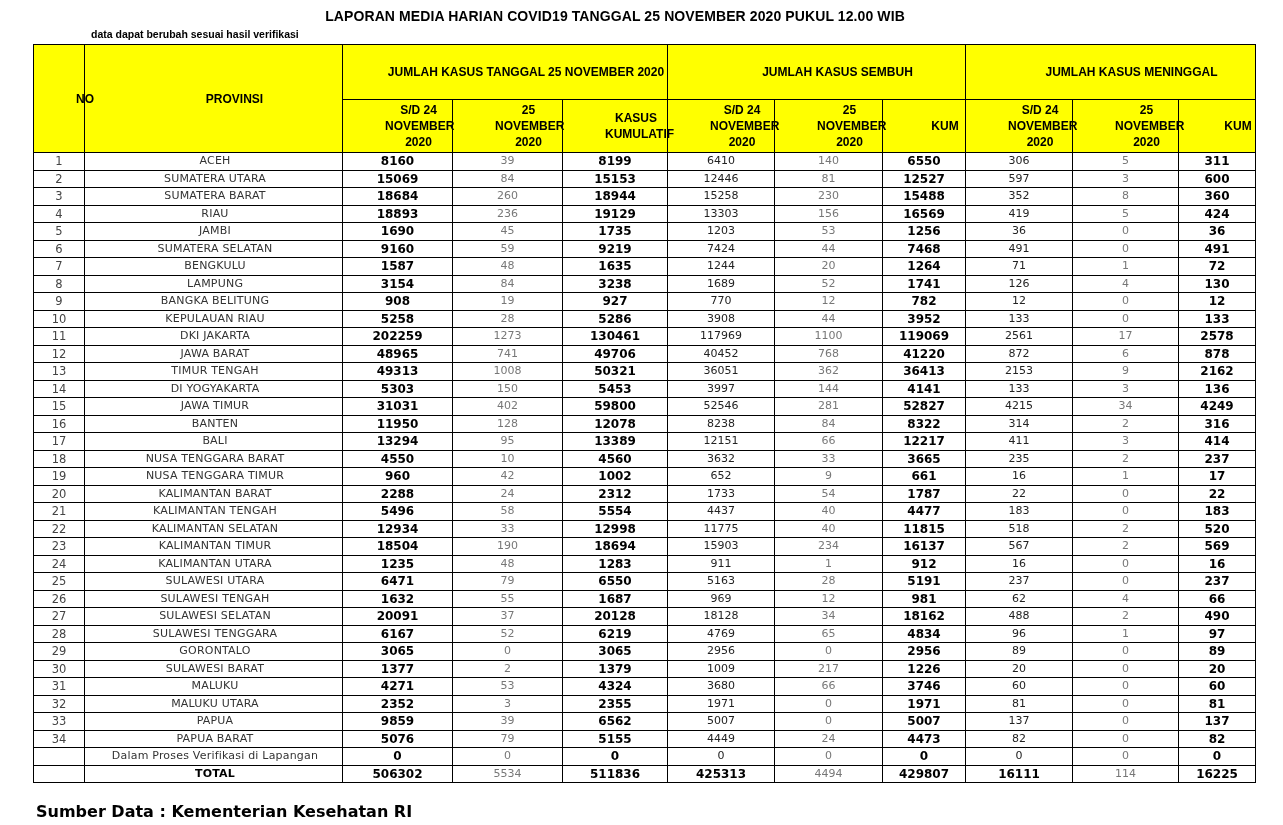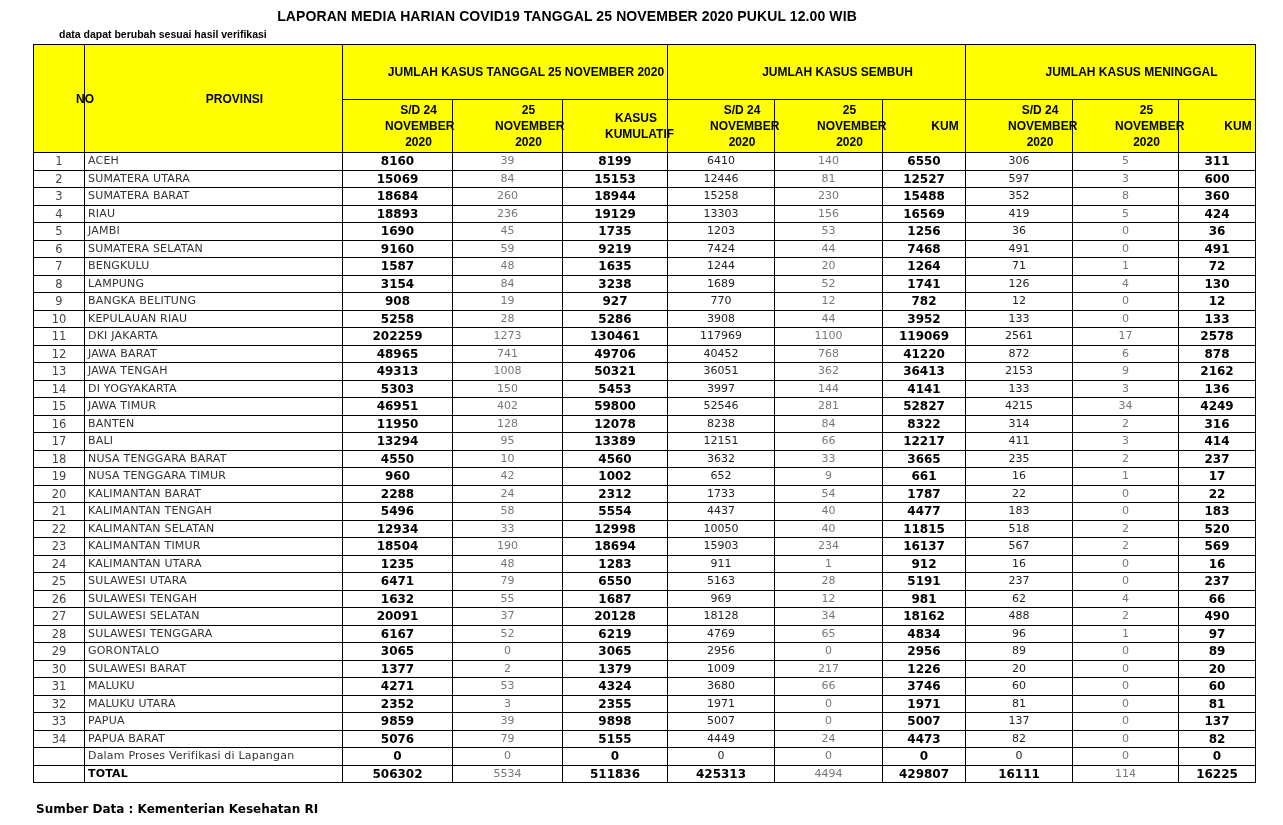--- a/index.html
+++ b/index.html
@@ -1,31 +1,31 @@
 <!DOCTYPE html>
 <html><head>
   <meta charset="utf-8">
   <style>
     html, body { margin: 0; padding: 0; background: #ffffff; }
     body { width: 1283px; height: 825px; position: relative; overflow: hidden; font-family: "Liberation Sans", sans-serif; color: #000; }
-    .title { position: absolute; left: 0; width: 1134px; top: 8px; text-align: center; font-weight: bold; font-size: 14px; letter-spacing: 0.1px; }
-    .subtitle { position: absolute; left: 59px; top: 28px; font-weight: bold; font-size: 10.5px; }
+    .title { position: absolute; left: 0; width: 1134px; top: 8px; text-align: center; font-weight: bold; font-size: 14px; letter-spacing: 0.1px; padding-left: 48px; }
+    .subtitle { position: absolute; left: 91px; top: 28px; font-weight: bold; font-size: 10.5px; }
     table.report { position: absolute; left: 33px; top: 44px; border-collapse: collapse; table-layout: fixed; width: 1222px; }
     table.report th, table.report td { border: 1.5px solid #000; padding: 0; }
     table.report th { background: #ffff00; font-weight: bold; font-size: 12px; text-align: center; line-height: 16px; padding-left: 42px; }
     th.grp { height: 54px; }
     th.sub { height: 52px; }
     td { font-family: "DejaVu Sans", sans-serif; font-size: 11px; height: 16.5px; line-height: 16px; text-align: center; }
     td.no { color: #444; font-size: 11.5px; }
-    td.prov { text-align: left; padding-left: 3px !important; color: #333; font-size: 11px; letter-spacing: 0.2px; }
+    td.prov { text-align: center; padding-left: 3px !important; color: #333; font-size: 11px; letter-spacing: 0.2px; }
     td.b { font-weight: bold; font-size: 12px; color: #000; }
     td.n { color: #222; }
     td.l { color: #777; }
     tr.total td.prov { font-weight: bold; color: #000; }
-    .source { position: absolute; left: 36px; top: 802px; font-family: "DejaVu Sans", sans-serif; font-weight: bold; font-size: 12px; }
+    .source { position: absolute; left: 36px; top: 802px; font-family: "DejaVu Sans", sans-serif; font-weight: bold; font-size: 16px; }
   </style>
 </head>
 <body>
 
 <div class="title">LAPORAN MEDIA HARIAN COVID19 TANGGAL 25 NOVEMBER 2020 PUKUL 12.00 WIB</div>
 <div class="subtitle">data dapat berubah sesuai hasil verifikasi</div>
 
 <table class="report">
   <colgroup>
     <col style="width:51px">
@@ -212,21 +212,21 @@
         <td class="b">49706</td>
         <td class="n">40452</td>
         <td class="l">768</td>
         <td class="b">41220</td>
         <td class="n">872</td>
         <td class="l">6</td>
         <td class="b">878</td>
       </tr>
       <tr>
         <td class="no">13</td>
-        <td class="prov">JAWA TENGAH</td>
+        <td class="prov">TIMUR TENGAH</td>
         <td class="b">49313</td>
         <td class="l">1008</td>
         <td class="b">50321</td>
         <td class="n">36051</td>
         <td class="l">362</td>
         <td class="b">36413</td>
         <td class="n">2153</td>
         <td class="l">9</td>
         <td class="b">2162</td>
       </tr>
@@ -239,21 +239,21 @@
         <td class="n">3997</td>
         <td class="l">144</td>
         <td class="b">4141</td>
         <td class="n">133</td>
         <td class="l">3</td>
         <td class="b">136</td>
       </tr>
       <tr>
         <td class="no">15</td>
         <td class="prov">JAWA TIMUR</td>
-        <td class="b">46951</td>
+        <td class="b">31031</td>
         <td class="l">402</td>
         <td class="b">59800</td>
         <td class="n">52546</td>
         <td class="l">281</td>
         <td class="b">52827</td>
         <td class="n">4215</td>
         <td class="l">34</td>
         <td class="b">4249</td>
       </tr>
       <tr>
@@ -333,21 +333,21 @@
         <td class="n">183</td>
         <td class="l">0</td>
         <td class="b">183</td>
       </tr>
       <tr>
         <td class="no">22</td>
         <td class="prov">KALIMANTAN SELATAN</td>
         <td class="b">12934</td>
         <td class="l">33</td>
         <td class="b">12998</td>
-        <td class="n">10050</td>
+        <td class="n">11775</td>
         <td class="l">40</td>
         <td class="b">11815</td>
         <td class="n">518</td>
         <td class="l">2</td>
         <td class="b">520</td>
       </tr>
       <tr>
         <td class="no">23</td>
         <td class="prov">KALIMANTAN TIMUR</td>
         <td class="b">18504</td>
@@ -475,21 +475,21 @@
         <td class="b">1971</td>
         <td class="n">81</td>
         <td class="l">0</td>
         <td class="b">81</td>
       </tr>
       <tr>
         <td class="no">33</td>
         <td class="prov">PAPUA</td>
         <td class="b">9859</td>
         <td class="l">39</td>
-        <td class="b">9898</td>
+        <td class="b">6562</td>
         <td class="n">5007</td>
         <td class="l">0</td>
         <td class="b">5007</td>
         <td class="n">137</td>
         <td class="l">0</td>
         <td class="b">137</td>
       </tr>
       <tr>
         <td class="no">34</td>
         <td class="prov">PAPUA BARAT</td>

